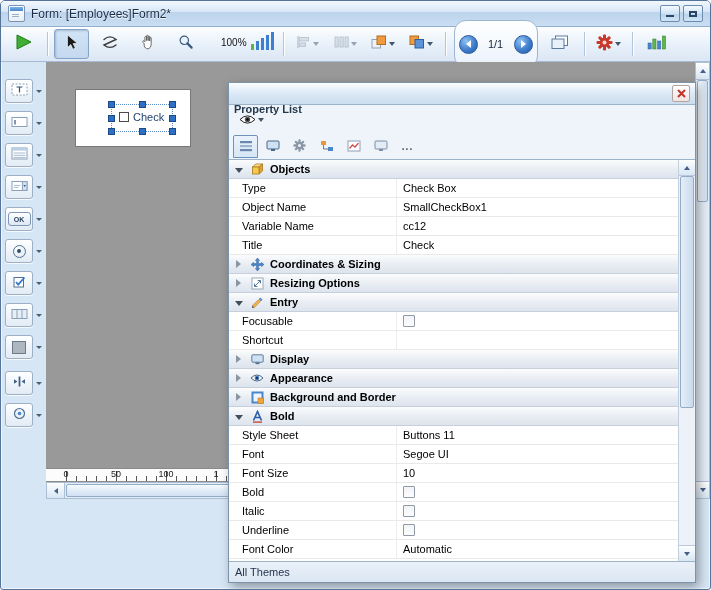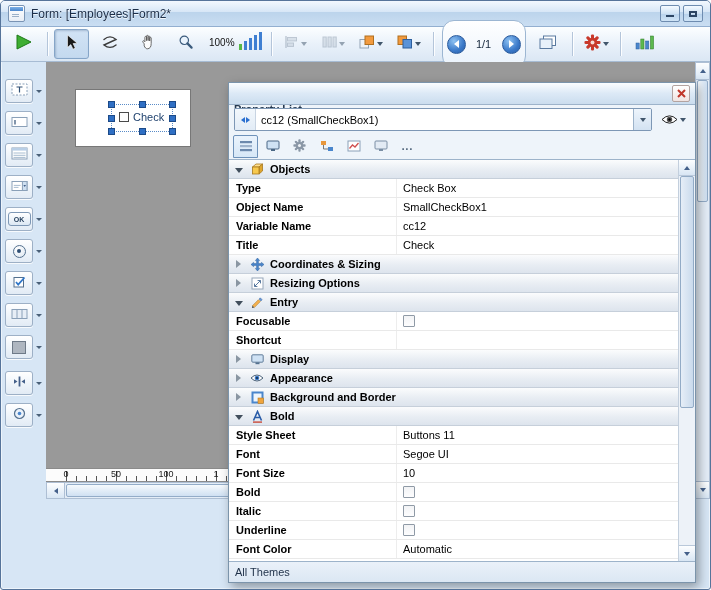--- a/index.html
+++ b/index.html
@@ -27,21 +27,21 @@
   .wbtns{display:flex;gap:3px;}
   .wbtn{width:18px;height:15px;border:1px solid #6e8cb0;border-radius:2px;background:linear-gradient(#f4faff,#cfe2f4 50%,#b8d2ec 51%,#cfe4f6);display:flex;align-items:center;justify-content:center;}
   .minus{width:8px;height:2px;background:#2c4564;margin-top:5px;}
   .maxsq{width:8px;height:6px;border:2px solid #2c4564;box-sizing:border-box;}
 
   .bar{position:absolute;top:26px;left:0;right:0;height:35px;display:flex;align-items:center;padding:0 5px;gap:3px;background:linear-gradient(#fcfeff,#e9f1fa 50%,#dbe7f4);border-bottom:1px solid #a7bcd4;box-sizing:border-box;}
   .tb-btn{height:28px;min-width:27px;padding:0 3px;display:flex;align-items:center;justify-content:center;gap:2px;border-radius:3px;border:1px solid transparent;flex:none;}
   .pressed{background:linear-gradient(#d2e3f5,#c4d9ef);border-color:#85a5c8;box-shadow:inset 1px 1px 2px rgba(40,70,110,.25);}
   .dis{opacity:.5;}
   .sep{width:1px;align-self:stretch;margin:5px 3px;background:#b4c5da;box-shadow:1px 0 0 rgba(255,255,255,.9);flex:none;}
-  .zoomw{display:flex;align-items:flex-end;gap:4px;padding:0 3px;flex:none;}
+  .zoomw{display:flex;align-items:flex-end;gap:4px;padding:0 3px;flex:none;margin-left:12px;}
   .zlab{font-size:10px;color:#111;margin-bottom:8px;}
   .zbars{display:flex;align-items:flex-end;gap:2px;margin-bottom:6px;}
   .zb{width:3px;background:#3f7fd2;display:inline-block;}
   .pgnav{height:24px;border:1px solid #9cb6d2;border-radius:12px;background:linear-gradient(#fff,#eaf2fb);display:flex;align-items:center;gap:7px;padding:11px 4px;margin:0 2px;flex:none;}
   .pgbtn{width:17px;height:17px;border-radius:50%;background:radial-gradient(circle at 35% 30%,#8ec2f2,#3a78c8 60%,#2a5ea6);border:1px solid #2a5a9c;display:flex;align-items:center;justify-content:center;}
   .pgtxt{font-size:11px;color:#16283c;min-width:22px;text-align:center;}
 
   .pal{position:absolute;left:0;top:61px;bottom:0;width:45px;}
   .pal-row{position:absolute;left:4px;display:flex;align-items:center;gap:3px;}
   .pbtn{width:26px;height:22px;border:1px solid #9db0c6;border-radius:3px;background:linear-gradient(#fff,#eef4fa 55%,#e2ebf5);display:flex;align-items:center;justify-content:center;box-shadow:0 1px 0 rgba(255,255,255,.8);}
@@ -90,21 +90,21 @@
   .tabs{height:25px;display:flex;align-items:flex-end;gap:2px;padding:0 0 0 4px;border-bottom:1px solid #9db3ca;flex:none;}
   .tab{width:23px;height:21px;display:flex;align-items:center;justify-content:center;border:1px solid transparent;border-radius:2px 2px 0 0;margin-bottom:1px;}
   .tab.on{background:linear-gradient(#eaf3fc,#d6e7f7);border-color:#6e92ba;}
   .dots{font-size:10px;font-weight:bold;color:#40566e;letter-spacing:1px;}
   .gridwrap{flex:1;display:flex;background:#fff;min-height:0;}
   .rows{flex:1;overflow:hidden;}
   .row{height:19px;display:flex;align-items:center;border-bottom:1px solid #e9e9e9;box-sizing:border-box;font-size:11px;color:#000;}
   .sec{background:linear-gradient(#fbfcfd,#e8edf3 55%,#dde4ed);border-bottom:1px solid #c6cfda;font-weight:bold;gap:5px;padding-left:4px;}
   .tw{width:11px;display:flex;justify-content:center;}
   .sic{width:16px;display:flex;justify-content:center;align-items:center;}
-  .cl{width:168px;padding-left:7px;border-right:1px solid #ededed;height:100%;display:flex;align-items:center;box-sizing:border-box;font-weight:bold;}
+  .cl{width:168px;padding-left:13px;border-right:1px solid #ededed;height:100%;display:flex;align-items:center;box-sizing:border-box;}
   .cv{flex:1;padding-left:6px;display:flex;align-items:center;height:100%;}
   .cb{width:12px;height:12px;border:1px solid #8f9aa6;background:linear-gradient(#f2f3f5,#fdfdfe);border-radius:1px;display:inline-block;box-sizing:border-box;}
   .plsb{width:16px;border-left:1px solid #c3cfdd;background:#edf2f8;position:relative;flex:none;}
   .plsbu{height:15px;background:linear-gradient(#fdfeff,#d8e6f4);border-bottom:1px solid #b9c8da;display:flex;align-items:center;justify-content:center;}
   .plsbd{position:absolute;bottom:0;left:0;right:0;height:15px;background:linear-gradient(#fdfeff,#d8e6f4);border-top:1px solid #b9c8da;display:flex;align-items:center;justify-content:center;}
   .plthumb{position:absolute;left:1px;right:1px;top:16px;height:230px;background:linear-gradient(90deg,#e6eef7,#c9daec);border:1px solid #92abc6;border-radius:2px;}
   .plfoot{height:20px;border-top:1px solid #9db3ca;background:linear-gradient(#eaf1f9,#dbe7f3);display:flex;align-items:center;padding:0 6px;font-size:11px;color:#1e3048;flex:none;}
 </style>
 </head>
 <body>
@@ -384,30 +384,20 @@
   <div class="pl">
     <div class="plt">
       <span class="plt-t">Property List</span>
       <span class="plx">
           <svg width="9" height="9">
             <path d="M1 1 L8 8 M8 1 L1 8" stroke="#c0372a" stroke-width="2"></path>
           </svg>
         </span>
     </div>
     <div class="selrow">
-      <div class="combo">
-        <span class="cico">
-            <span class="tri tri-cll"></span>
-            <span class="tri tri-clr"></span>
-          </span>
-        <span class="ctxt">cc12 (SmallCheckBox1)</span>
-        <span class="cdrop">
-            <span class="tri tri-d"></span>
-          </span>
-      </div>
       <span class="eyebtn">
         <span><svg width="17" height="11">
               <path d="M1 5.5 Q8.5 -1.8 16 5.5 Q8.5 12.8 1 5.5 Z" fill="#fff" stroke="#222" stroke-width="1"></path>
               <circle cx="8.5" cy="5.5" r="2.7" fill="#555"></circle>
               <circle cx="8.5" cy="5.5" r="1.2" fill="#000"></circle>
             </svg></span>
         <span class="tri tri-d"></span>
       </span>
     </div>
     <div class="tabs">

